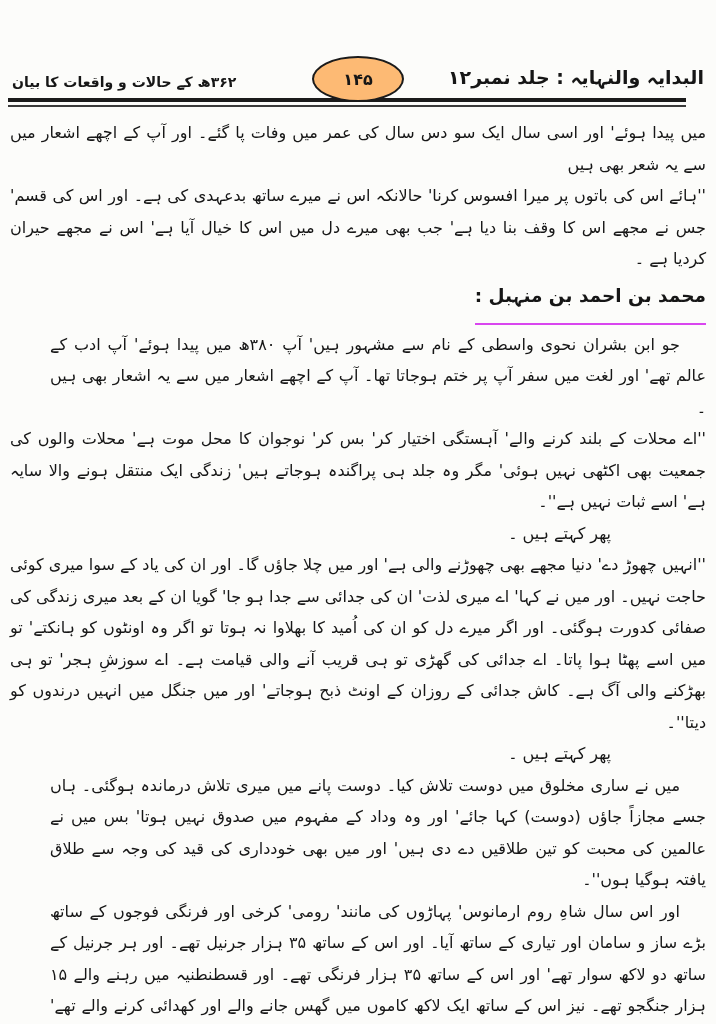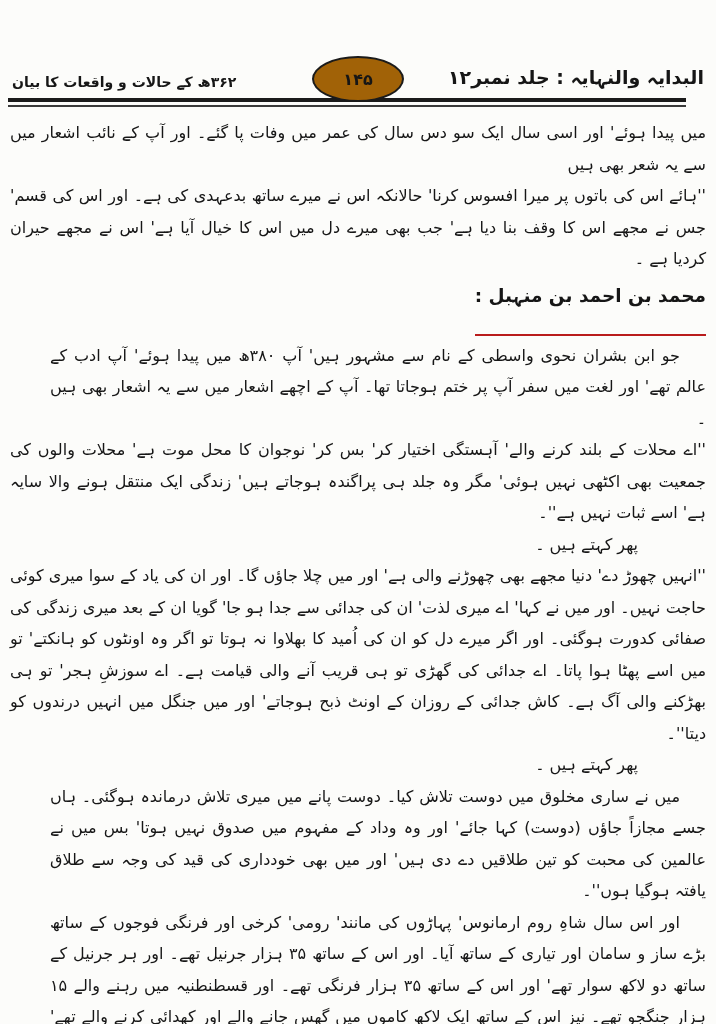--- a/index.html
+++ b/index.html
@@ -25,67 +25,67 @@
   }
   .rules{
     margin:0 30px 0 8px;height:3px;
     border-top:4px solid #1b1b1b;
     border-bottom:2px solid #3a3a3a;
   }
   .oval{
     position:absolute;left:50%;top:56px;transform:translateX(-50%);
     width:88px;height:42px;
     border:2.5px solid #1b1b1b;border-radius:50%;
-    background:#a16207;z-index:3;
+    background:#fdba74;z-index:3;
     display:flex;align-items:center;justify-content:center;
     font-size:16px;font-weight:bold;letter-spacing:1px;
   }
   
   .body{
     margin:10px 10px 0 10px;
     font-size:16px;line-height:31.5px;
     text-align:justify;
   }
   .para{margin:0;}
   .indent{text-indent:26px;margin-left:40px;}
   .refrain{
     text-align:right;
-    margin:0 68px 0 0;
+    margin:0 95px 0 0;
   }
   .heading{
     margin:2px 0 4px 0;
     font-size:18.5px;font-weight:bold;
     line-height:38px;
     text-align:right;
   }
   .heading .underline{
     display:inline-block;
-    border-bottom:2px solid #b91c1c;
-    padding-bottom:19px;
+    border-bottom:2px solid #d946ef;
+    padding-bottom:8px;
   }
 </style>
 </head>
 <body>
 
 <div class="page">
 
   <div class="hdr">
     <div class="hdr-right">البدایہ والنہایہ : جلد نمبر۱۲</div>
     <div class="hdr-left">۳۶۲ھ کے حالات و واقعات کا بیان</div>
   </div>
 
   <div class="rules"></div>
 
   <div class="oval">
     <span>۱۴۵</span>
   </div>
 
   <div class="body">
 
-    <p class="para">میں پیدا ہوئے' اور اسی سال ایک سو دس سال کی عمر میں وفات پا گئے۔ اور آپ کے نائب اشعار میں سے یہ شعر بھی ہیں</p>
+    <p class="para">میں پیدا ہوئے' اور اسی سال ایک سو دس سال کی عمر میں وفات پا گئے۔ اور آپ کے اچھے اشعار میں سے یہ شعر بھی ہیں</p>
 
     <p class="para">''ہائے اس کی باتوں پر میرا افسوس کرنا' حالانکہ اس نے میرے ساتھ بدعہدی کی ہے۔ اور اس کی قسم' جس نے مجھے اس کا وقف بنا دیا ہے' جب بھی میرے دل میں اس کا خیال آیا ہے' اس نے مجھے حیران کردیا ہے ۔</p>
 
     <h2 class="heading">
       <span class="underline">محمد بن احمد بن منہبل :</span>
     </h2>
 
     <p class="para indent">جو ابن بشران نحوی واسطی کے نام سے مشہور ہیں' آپ ۳۸۰ھ میں پیدا ہوئے' آپ ادب کے عالم تھے' اور لغت میں سفر آپ پر ختم ہوجاتا تھا۔ آپ کے اچھے اشعار میں سے یہ اشعار بھی ہیں ۔</p>
 
     <p class="para">''اے محلات کے بلند کرنے والے' آہستگی اختیار کر' بس کر' نوجوان کا محل موت ہے' محلات والوں کی جمعیت بھی اکٹھی نہیں ہوئی' مگر وہ جلد ہی پراگندہ ہوجاتے ہیں' زندگی ایک منتقل ہونے والا سایہ ہے' اسے ثبات نہیں ہے''۔</p>

